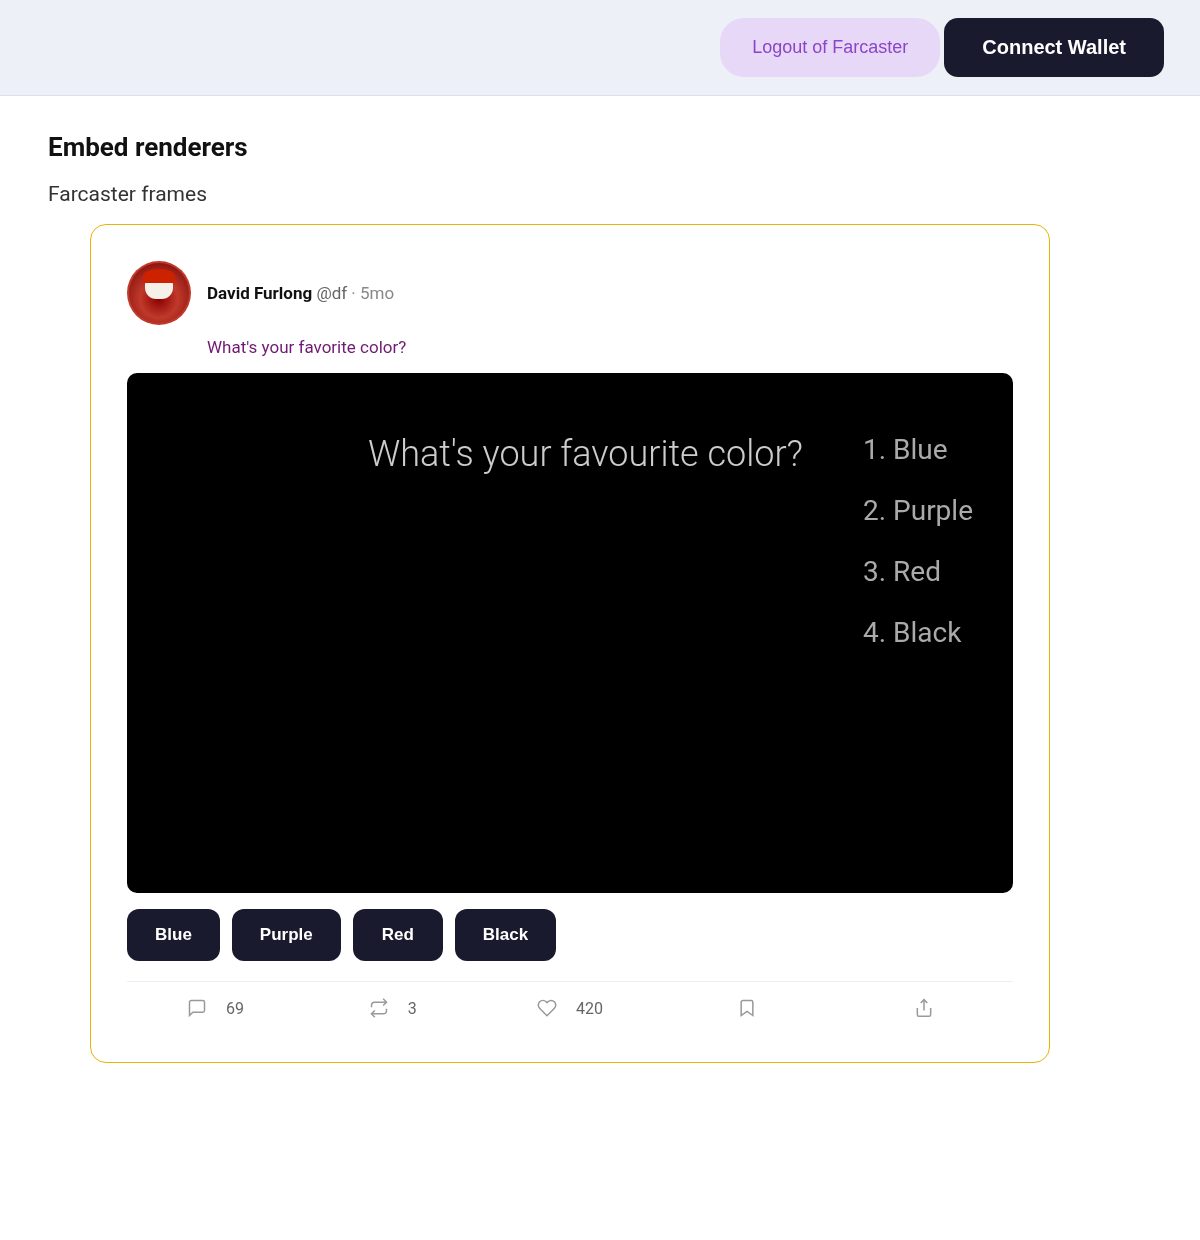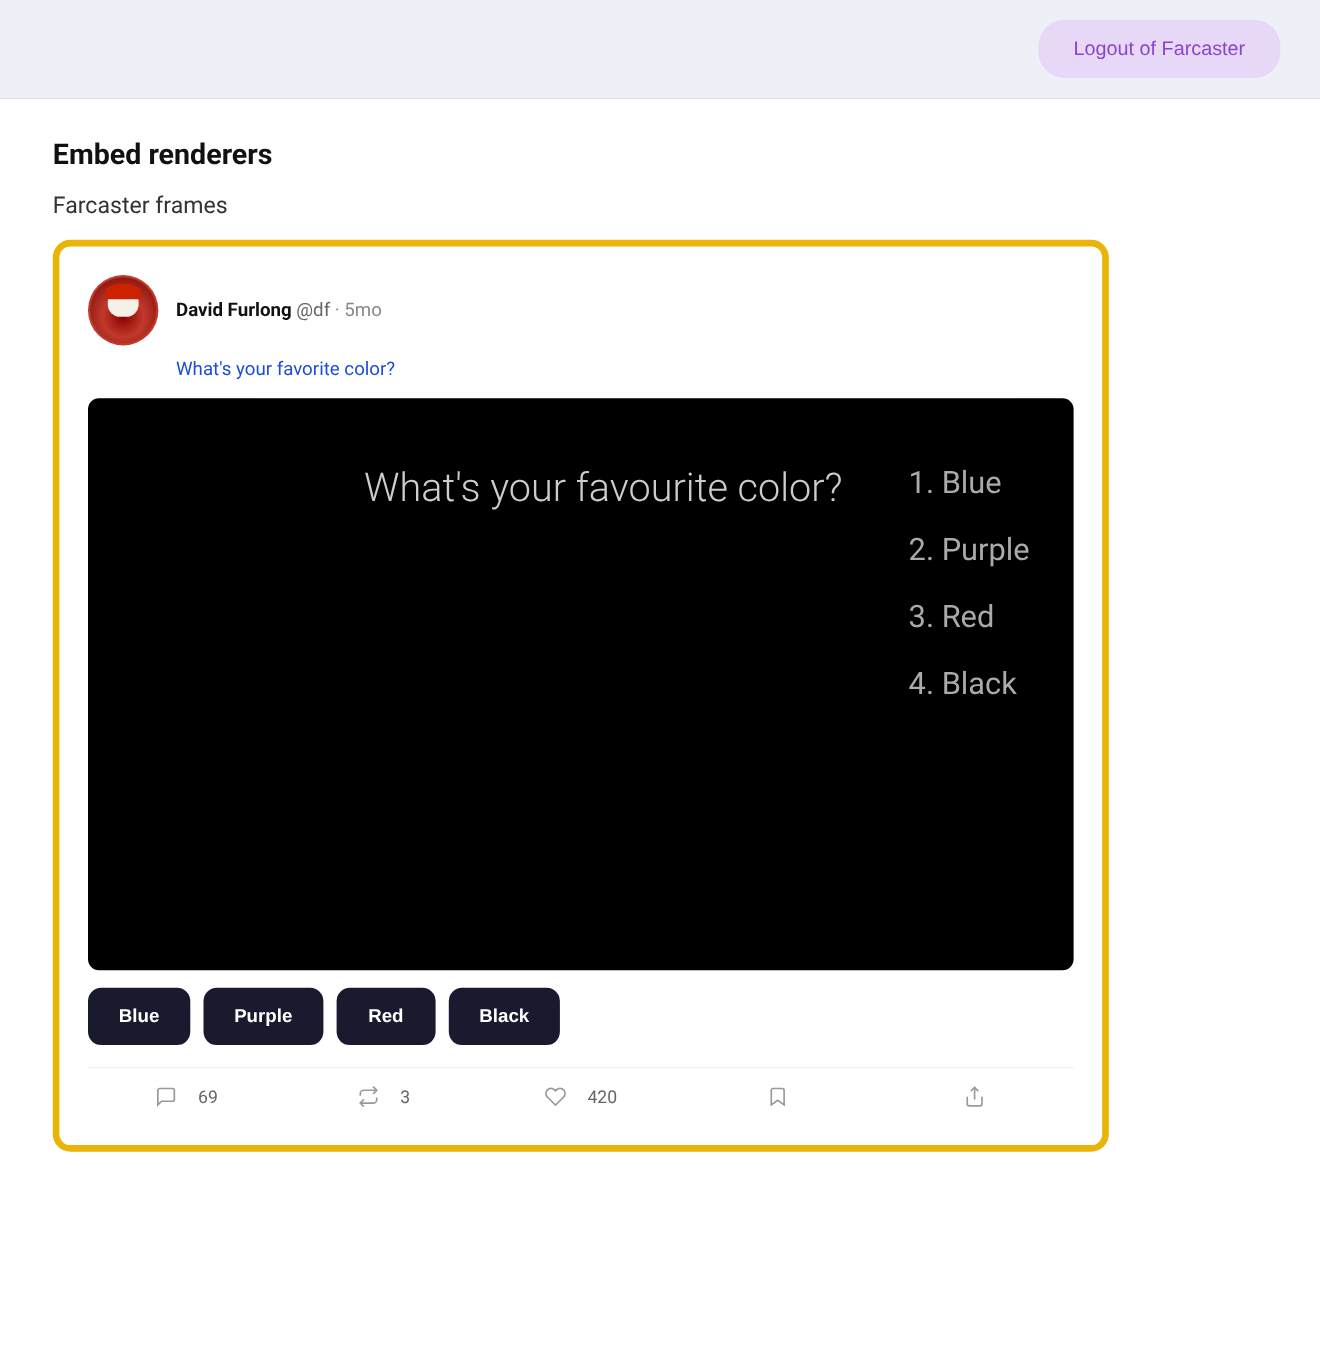--- a/index.html
+++ b/index.html
@@ -57,25 +57,26 @@
     }
 
     .section-label {
       font-size: 21px;
       color: #333;
       margin-bottom: 18px;
     }
 
     
     .cast-card {
-      border: 6px solid #eab308;
+      border: 1px solid #eab308;
       border-radius: 16px;
-      padding: 26px;
+      padding: 36px;
       max-width: 960px;
       background: #fff;
+      margin-left: 42px;
     }
 
     .cast-header {
       display: flex;
       align-items: center;
       gap: 16px;
       margin-bottom: 12px;
     }
 
     .avatar {
@@ -144,21 +145,21 @@
       font-weight: 400;
     }
 
     .cast-time {
       color: #888;
       font-weight: 400;
     }
 
     .cast-text {
       font-size: 17px;
-      color: #1d4ed8;
+      color: #701a75;
       margin-bottom: 16px;
       margin-left: 80px;
     }
 
     
     .frame-image {
       background: #000;
       border-radius: 10px;
       padding: 60px 40px;
       margin-bottom: 16px;
@@ -241,20 +242,21 @@
     .action-count {
       color: #666;
       font-size: 16px;
     }
   </style>
 </head>
 <body>
 
 <header class="header">
   <button class="btn-logout">Logout of Farcaster</button>
+  <button class="btn-connect">Connect Wallet</button>
 </header>
 
 <main class="main">
   <h1 class="page-title">Embed renderers</h1>
   <p class="section-label">Farcaster frames</p>
 
   <div class="cast-card">
 
     <div class="cast-header">
       <div class="avatar">

